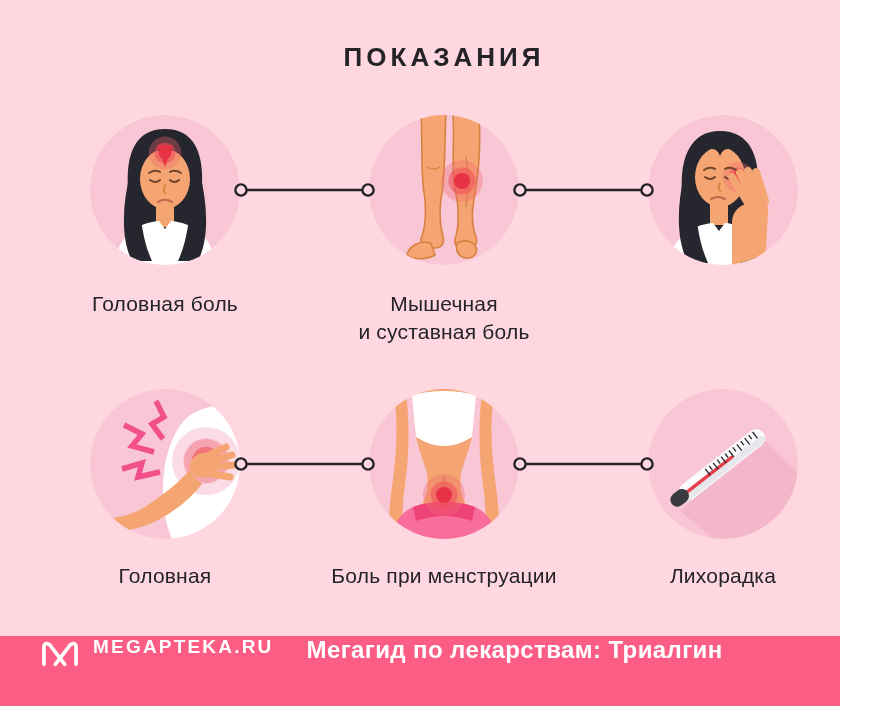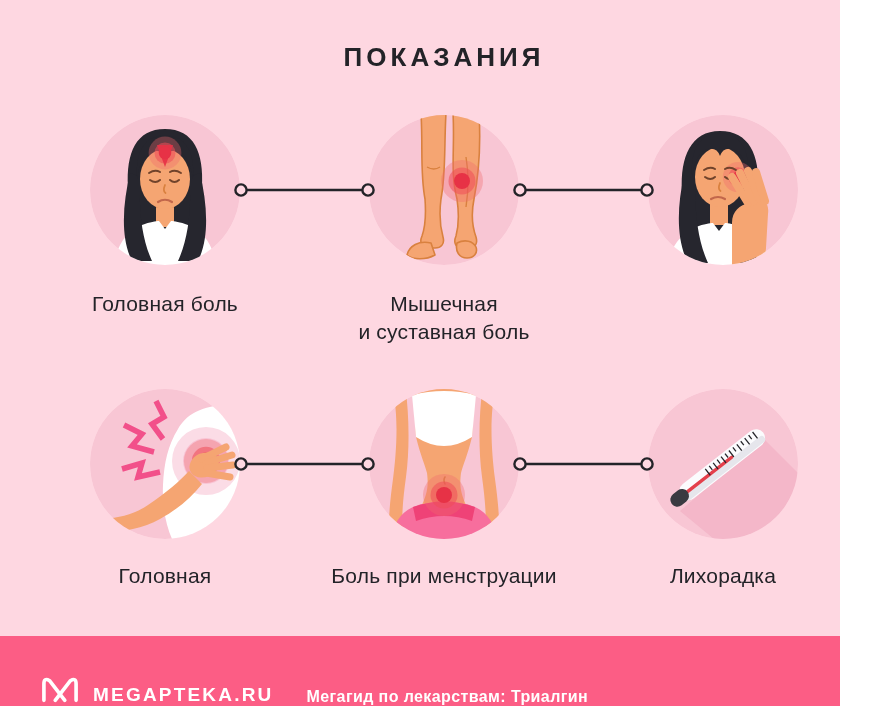--- a/index.html
+++ b/index.html
@@ -9,23 +9,23 @@
   *{margin:0;padding:0;box-sizing:border-box}
   body{font-family:"Liberation Sans", sans-serif;}
   .stage{position:relative;width:840px;height:706px;background:var(--bg);overflow:hidden}
   .title{position:absolute;left:0;top:42px;width:888px;text-align:center;
          font-size:26px;font-weight:800;letter-spacing:4px;color:var(--text)}
   .circle-wrap{position:absolute;width:150px;height:150px}
   .card-label{position:absolute;width:300px;text-align:center;font-size:21px;line-height:28px;
               font-weight:500;color:var(--text);white-space:pre-line;letter-spacing:.2px}
   .connector{position:absolute;width:145px;height:18px}
   .footer{position:absolute;left:0;top:636px;width:888px;height:70px;background:var(--footer);
-          display:flex;align-items:flex-end;padding-left:40px}
+          display:flex;align-items:flex-start;padding-left:40px}
   .brand{color:#fff;font-size:19px;font-weight:800;letter-spacing:2.2px;margin-left:13px}
-  .caption{color:#fff;font-size:16px;font-weight:700;letter-spacing:.4px;margin-left:33px}
+  .caption{color:#fff;font-size:24px;font-weight:700;letter-spacing:.4px;margin-left:33px}
   .defs-hidden{position:absolute;width:0;height:0;overflow:hidden}
 </style>
 </head>
 <body>
 
 <div class="stage">
 
   <svg class="defs-hidden" aria-hidden="true">
     <defs>
       <g id="pain-spot">

